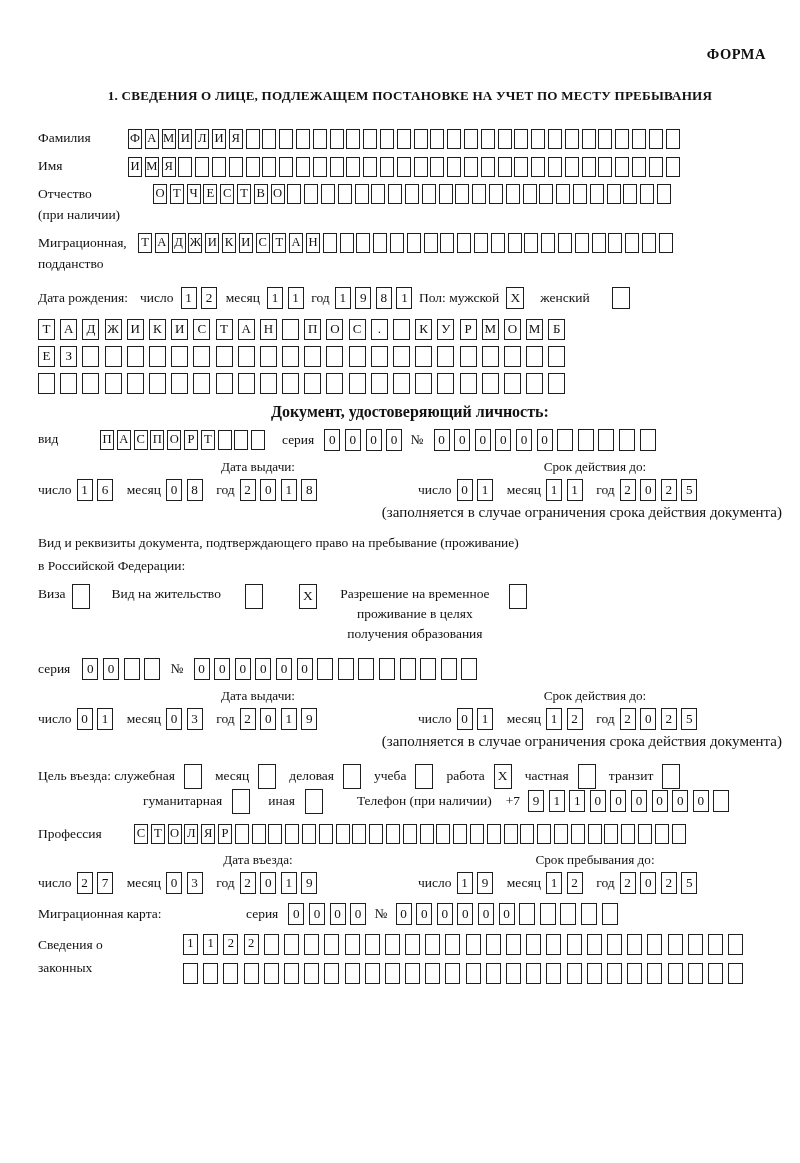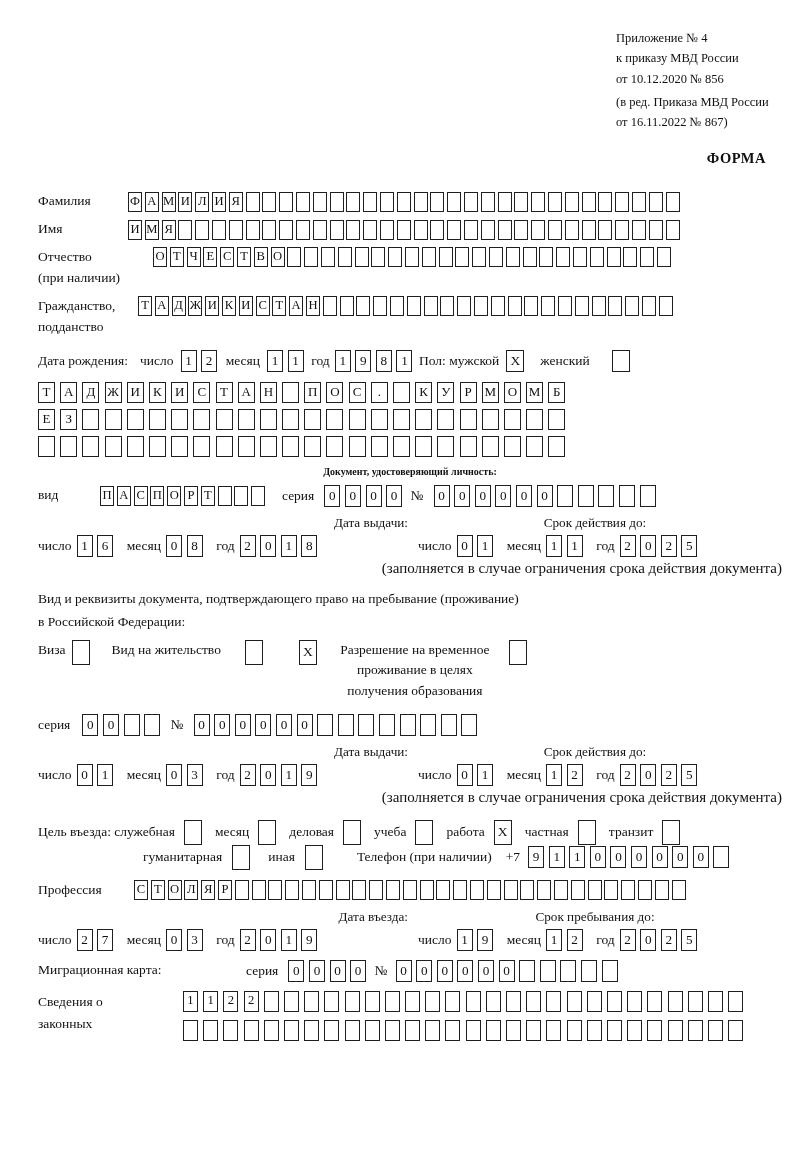--- a/index.html
+++ b/index.html
@@ -32,28 +32,28 @@
          font-size:13.5px; line-height:22px; vertical-align:middle; background:#fff; flex:0 0 auto; }
   .chk.sm { height:22px; line-height:19px; }
 
   .lbl { font-size:13.5px; }
 
   .bp-wrap { display:flex; margin-top:10px; }
   .bp-labels { width:167px; font-size:13.5px; line-height:22.5px; flex:0 0 auto; }
   .bp-rows .cells { display:block; margin-top:6px; }
   .bp-rows .cells:first-child { margin-top:0; }
 
-  .center-b { text-align:center; font-weight:bold; font-size:10px; margin-top:9px; }
+  .center-b { text-align:center; font-weight:bold; font-size:16px; margin-top:9px; }
 
   .kind-row { display:flex; align-items:center; margin-top:8px; }
   .kind-row .flabel { width:62px; }
   .mlbl { margin:0 10px 0 14px; font-size:13.5px; }
 
   .heads2 { display:flex; margin-top:8px; font-size:13.2px; }
-  .heads2 .h-l { width:370px; text-align:right; padding-left:70px; }
+  .heads2 .h-l { width:370px; text-align:center; padding-left:70px; }
   .heads2 .h-r { flex:1; text-align:center; }
   .dates2 { display:flex; align-items:center; margin-top:4px; }
   .dates2 .dg { display:flex; align-items:center; white-space:nowrap; }
   .dates2 .dg-l { width:380px; flex:0 0 auto; }
   .dates2 .dg .lbl { margin-right:5px; }
   .dates2 .dg .cells { margin-right:9px; }
   .note-r { text-align:right; font-size:15px; margin-top:3px; padding-right:0; }
 
   .para { font-size:13.5px; margin-top:10px; line-height:1.75; }
 
@@ -79,49 +79,43 @@
   .reps-wrap { display:flex; margin-top:9px; }
   .reps-labels { width:145px; font-size:13.5px; line-height:22.5px; flex:0 0 auto; }
   .reps-rows .cells { display:block; margin-top:8px; }
   .reps-rows .cells:first-child { margin-top:0; }
 </style>
 </head>
 <body>
 
 <div class="page">
 
-  <div class="ref">
-    <div>Приложение № 4</div>
-    <div>к приказу МВД России</div>
-    <div>от 10.12.2020 № 856</div>
-    <div class="gap">(в ред. Приказа МВД России</div>
-    <div>от 16.11.2022 № 867)</div>
-  </div>
 
   <div class="forma">ФОРМА</div>
 
 
+  <div class="sec1">1. СВЕДЕНИЯ О ЛИЦЕ, ПОДЛЕЖАЩЕМ ПОСТАНОВКЕ НА УЧЕТ ПО МЕСТУ ПРЕБЫВАНИЯ</div>
 
   <div class="row" style="margin-top:24px;">
     <span class="flabel w90">Фамилия</span>
     <span class="cells"><span class="cell">Ф</span><span class="cell">А</span><span class="cell">М</span><span class="cell">И</span><span class="cell">Л</span><span class="cell">И</span><span class="cell">Я</span><span class="cell"></span><span class="cell"></span><span class="cell"></span><span class="cell"></span><span class="cell"></span><span class="cell"></span><span class="cell"></span><span class="cell"></span><span class="cell"></span><span class="cell"></span><span class="cell"></span><span class="cell"></span><span class="cell"></span><span class="cell"></span><span class="cell"></span><span class="cell"></span><span class="cell"></span><span class="cell"></span><span class="cell"></span><span class="cell"></span><span class="cell"></span><span class="cell"></span><span class="cell"></span><span class="cell"></span><span class="cell"></span><span class="cell"></span></span>
   </div>
 
   <div class="row">
     <span class="flabel w90">Имя</span>
     <span class="cells"><span class="cell">И</span><span class="cell">М</span><span class="cell">Я</span><span class="cell"></span><span class="cell"></span><span class="cell"></span><span class="cell"></span><span class="cell"></span><span class="cell"></span><span class="cell"></span><span class="cell"></span><span class="cell"></span><span class="cell"></span><span class="cell"></span><span class="cell"></span><span class="cell"></span><span class="cell"></span><span class="cell"></span><span class="cell"></span><span class="cell"></span><span class="cell"></span><span class="cell"></span><span class="cell"></span><span class="cell"></span><span class="cell"></span><span class="cell"></span><span class="cell"></span><span class="cell"></span><span class="cell"></span><span class="cell"></span><span class="cell"></span><span class="cell"></span><span class="cell"></span></span>
   </div>
 
   <div class="row top">
     <span class="flabel w115"><span>Отчество</span><br><span>(при наличии)</span></span>
     <span class="cells"><span class="cell">О</span><span class="cell">Т</span><span class="cell">Ч</span><span class="cell">Е</span><span class="cell">С</span><span class="cell">Т</span><span class="cell">В</span><span class="cell">О</span><span class="cell"></span><span class="cell"></span><span class="cell"></span><span class="cell"></span><span class="cell"></span><span class="cell"></span><span class="cell"></span><span class="cell"></span><span class="cell"></span><span class="cell"></span><span class="cell"></span><span class="cell"></span><span class="cell"></span><span class="cell"></span><span class="cell"></span><span class="cell"></span><span class="cell"></span><span class="cell"></span><span class="cell"></span><span class="cell"></span><span class="cell"></span><span class="cell"></span><span class="cell"></span></span>
   </div>
 
   <div class="row top">
-    <span class="flabel w100"><span>Гражданство,</span><br><span>подданство</span></span>
+    <span class="flabel w100"><span>Миграционная,</span><br><span>подданство</span></span>
     <span class="cells"><span class="cell">Т</span><span class="cell">А</span><span class="cell">Д</span><span class="cell">Ж</span><span class="cell">И</span><span class="cell">К</span><span class="cell">И</span><span class="cell">С</span><span class="cell">Т</span><span class="cell">А</span><span class="cell">Н</span><span class="cell"></span><span class="cell"></span><span class="cell"></span><span class="cell"></span><span class="cell"></span><span class="cell"></span><span class="cell"></span><span class="cell"></span><span class="cell"></span><span class="cell"></span><span class="cell"></span><span class="cell"></span><span class="cell"></span><span class="cell"></span><span class="cell"></span><span class="cell"></span><span class="cell"></span><span class="cell"></span><span class="cell"></span><span class="cell"></span><span class="cell"></span></span>
   </div>
 
   <div class="row" style="margin-top:12px;">
     <span class="lbl" style="margin-right:12px;">Дата рождения:</span>
     <span class="lbl" style="margin-right:7px;">число</span>
     <span class="cells"><span class="cell dt">1</span><span class="cell dt">2</span></span>
     <span class="lbl" style="margin:0 7px 0 4px;">месяц</span>
     <span class="cells"><span class="cell dt">1</span><span class="cell dt">1</span></span>
     <span class="lbl" style="margin:0 5px 0 3px;">год</span>

